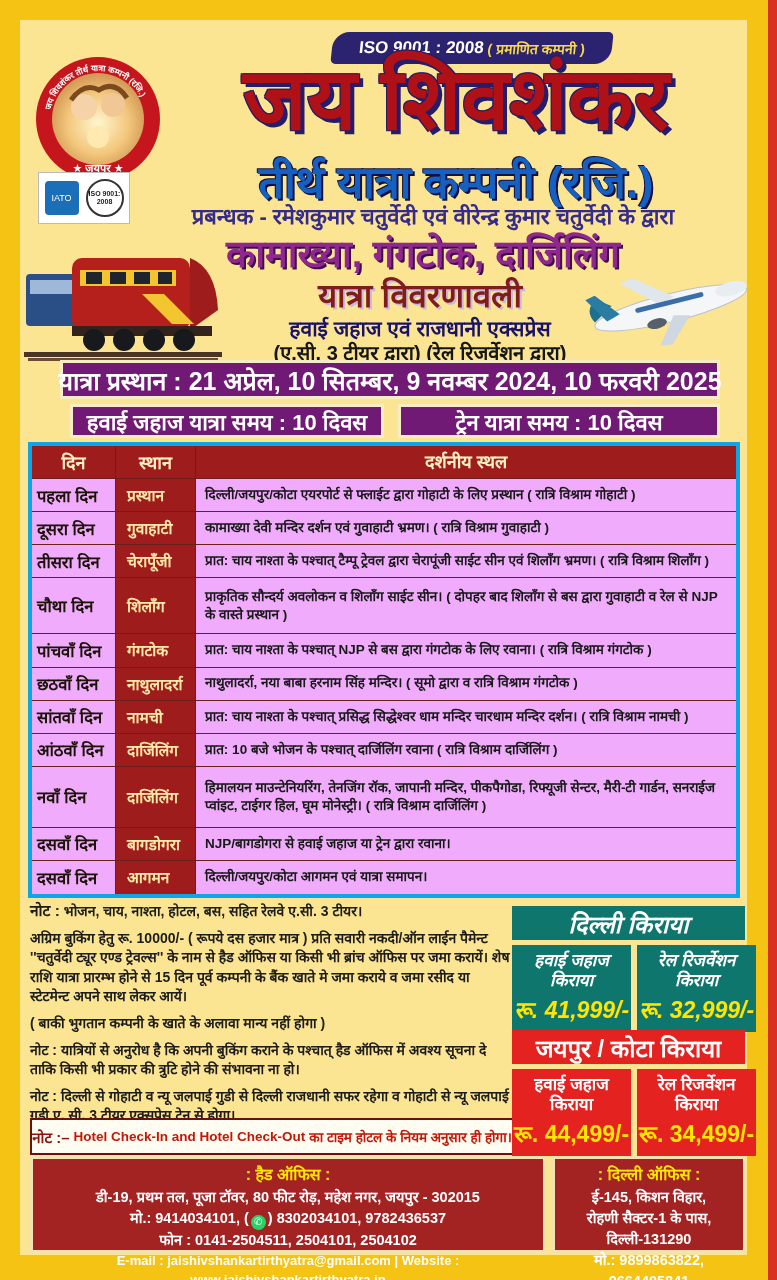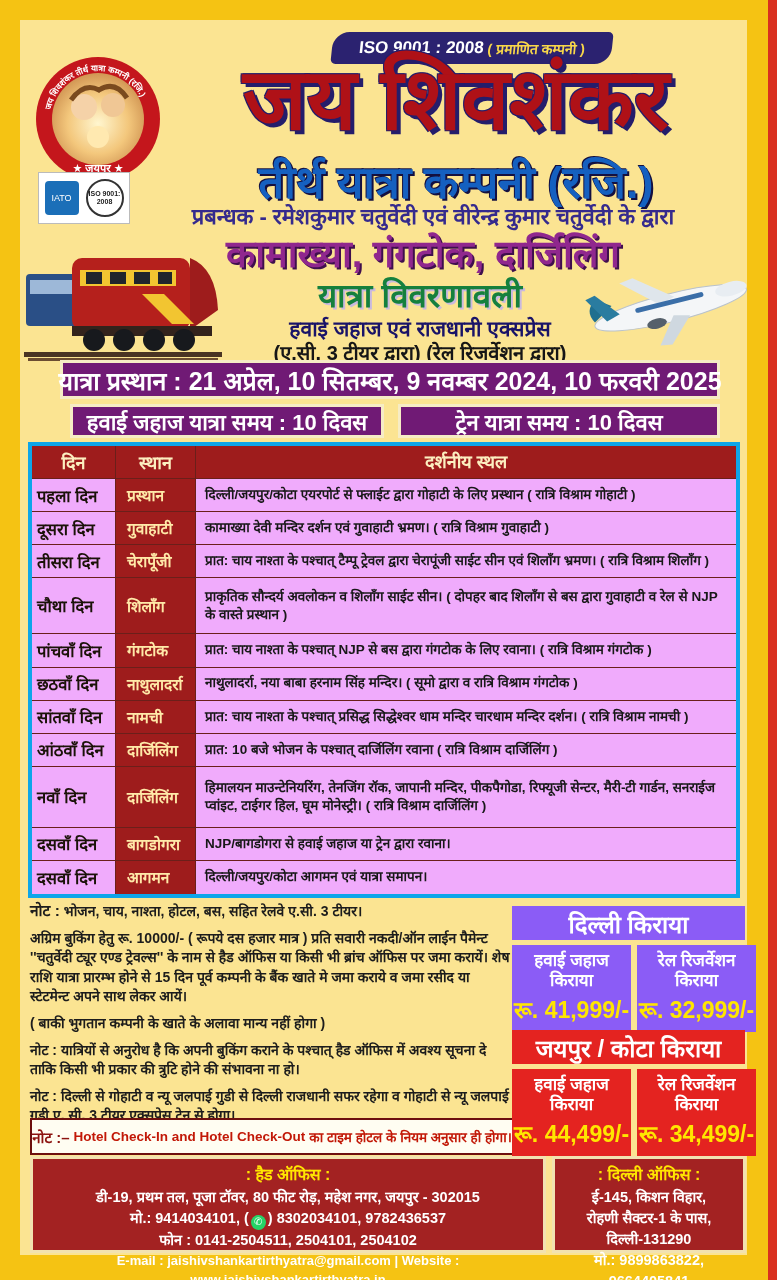--- a/index.html
+++ b/index.html
@@ -22,21 +22,21 @@
   .iato .iso-seal{width:38px;height:38px;border:2px solid #333;border-radius:50%;
     display:flex;flex-direction:column;align-items:center;justify-content:center;font-size:7px;font-weight:bold;color:#222;line-height:1.1;text-align:center;}
 
   .main-title{left:150px;top:34px;width:572px;margin:0;text-align:center;font-size:86px;line-height:1.05;
     font-weight:bold;color:#AF1117;text-shadow:4px 4px 0 #241d6b,-1px -1px 0 #241d6b,1px -1px 0 #241d6b,-1px 1px 0 #241d6b;}
   .subtitle{left:150px;top:130px;width:572px;text-align:center;font-size:45px;font-weight:bold;color:#1560C0;
     text-shadow:2px 2px 0 #141040,-1px -1px 0 #141040;}
   .manager{left:110px;top:180px;width:606px;text-align:center;font-size:22px;font-weight:bold;color:#352A8D;}
   .destinations{left:120px;top:206px;width:566px;text-align:center;font-size:38px;font-weight:bold;color:#90278E;
     text-shadow:2px 2px 0 #3f0f4d;}
-  .itin-title{left:160px;top:252px;width:480px;text-align:center;font-size:33px;font-weight:bold;color:#15803d;
+  .itin-title{left:160px;top:252px;width:480px;text-align:center;font-size:33px;font-weight:bold;color:#7f1d1d;
     text-shadow:2px 2px 0 #c9b9de;}
   .transport-line{left:160px;top:294px;width:480px;text-align:center;font-size:21px;font-weight:bold;color:#191368;}
   .transport-sub{left:160px;top:319px;width:480px;text-align:center;font-size:20px;font-weight:bold;color:#161616;}
 
   .train{left:4px;top:216px;width:198px;height:128px;}
   .plane{left:554px;top:226px;width:190px;height:110px;}
 
   .banner{background:#701a75;border:3px solid #F6ECC5;color:#fff;font-weight:bold;
     display:flex;align-items:center;justify-content:center;white-space:nowrap;}
   .banner1{left:40px;top:340px;width:660px;height:39px;font-size:25px;}
@@ -62,21 +62,21 @@
     display:flex;align-items:center;justify-content:center;font-size:13.5px;font-weight:bold;color:#C21807;white-space:nowrap;}
   .hotel-note .hlabel{color:#8c1310;font-weight:800;font-size:15px;margin-right:4px;}
   .hotel-note .hhi{margin-left:4px;}
 
   .fare-card{width:233px;}
   .fare-head{height:34px;display:flex;align-items:center;justify-content:center;font-size:24px;font-weight:bold;color:#fff;margin-bottom:5px;white-space:nowrap;}
   .fare-cells{display:flex;gap:6px;}
   .fare-cell{flex:1;padding:6px 2px 7px 2px;text-align:center;}
   .fare-cell .fl{color:#fff;font-weight:bold;font-size:17px;line-height:1.15;}
   .fare-cell .fp{color:#FFE600;font-weight:800;font-size:23px;margin-top:3px;white-space:nowrap;}
-  .fare-blue .fare-head,.fare-blue .fare-cell{background:#8b5cf6;}
+  .fare-blue .fare-head,.fare-blue .fare-cell{background:#0f766e;font-style:italic;}
   .fare-red .fare-head,.fare-red .fare-cell{background:#E42320;}
   .fare-delhi{left:492px;top:886px;}
   .fare-jk{left:492px;top:1010px;}
 
   .office{background:#A32222;border:3px solid #F2E2B0;color:#fff;text-align:center;padding:4px 2px;}
   .office .otitle{color:#FFE600;font-weight:bold;font-size:16px;margin-bottom:2px;}
   .office .oline{font-size:14.5px;font-weight:bold;line-height:1.45;}
   .office .oline-sm{font-size:13px;font-weight:bold;line-height:1.5;}
   .footer-left{left:10px;top:1136px;width:516px;height:97px;}
   .footer-right{left:532px;top:1136px;width:194px;height:97px;}

